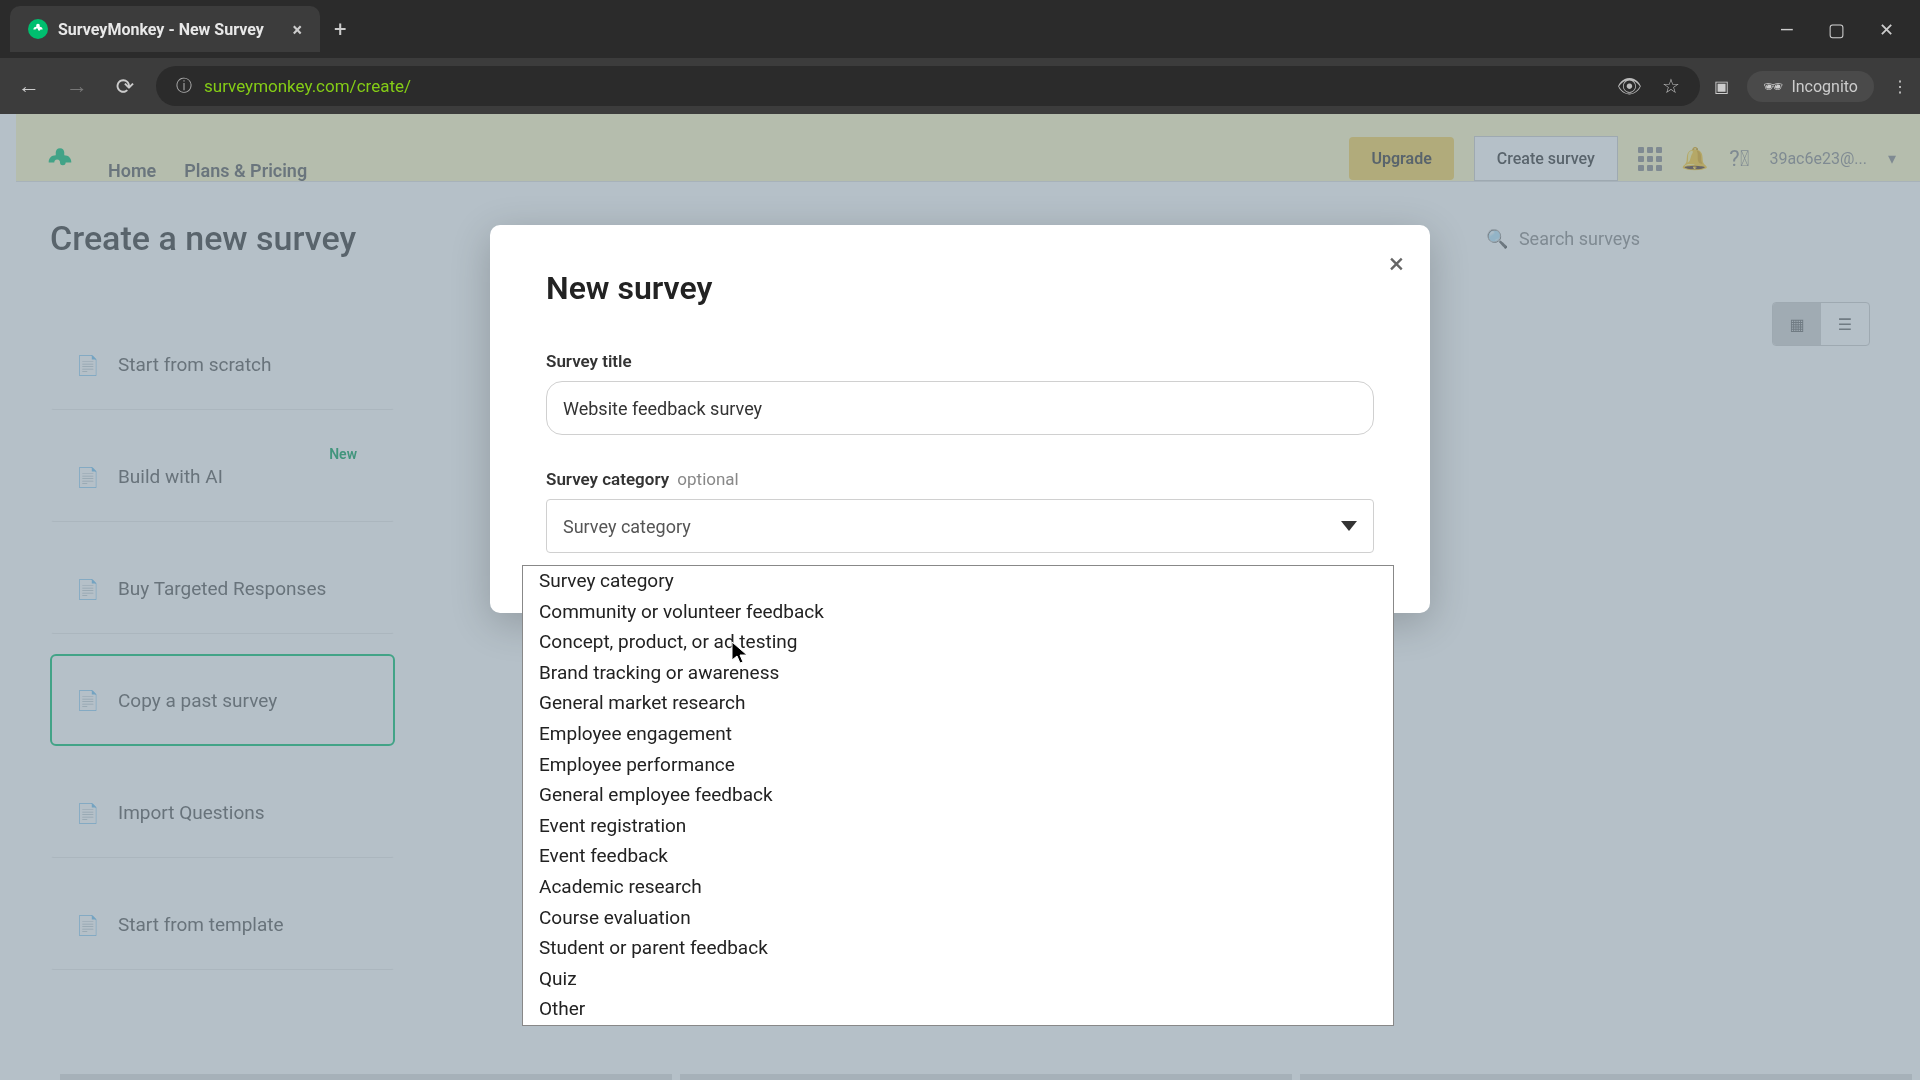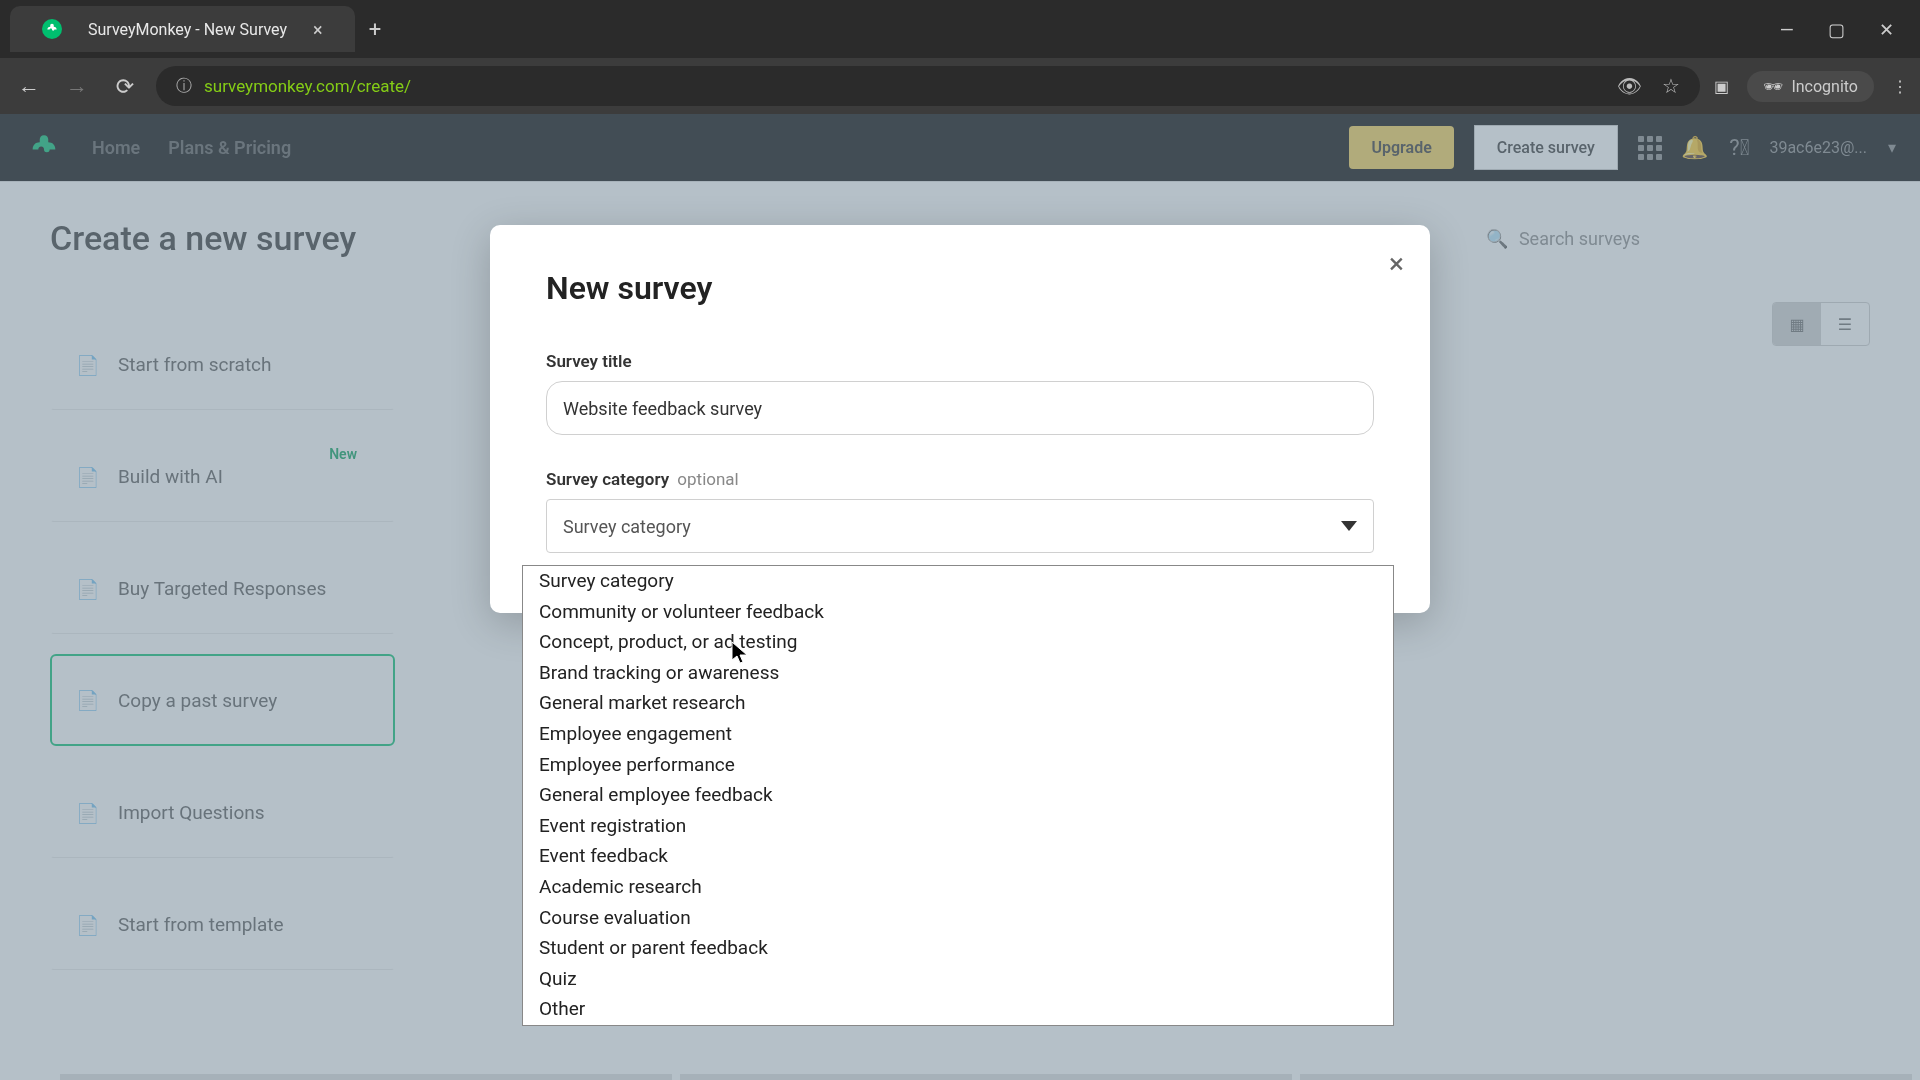--- a/index.html
+++ b/index.html
@@ -1,41 +1,41 @@
 <!DOCTYPE html>
 <html><head>
 <meta charset="utf-8">
 <style>
 * { margin: 0; padding: 0; box-sizing: border-box; font-family: -apple-system, BlinkMacSystemFont, "Segoe UI", Roboto, Arial, sans-serif; }
 body { width: 1920px; height: 1080px; overflow: hidden; background: #fff; position: relative; }
 
 
 .browser-chrome { background: #2b2b2b; height: 58px; display: flex; align-items: flex-end; }
 .tab-area { display: flex; align-items: center; height: 58px; padding-left: 10px; }
-.tab { background: #3c3c3c; height: 46px; border-radius: 10px 10px 0 0; display: flex; align-items: center; padding: 0 32px; gap: 26px; min-width: 310px; }
+.tab { background: #3c3c3c; height: 46px; border-radius: 10px 10px 0 0; display: flex; align-items: center; padding: 0 18px; gap: 10px; min-width: 310px; font-weight: bold; }
 .tab-favicon { width: 20px; height: 20px; background: #00bf6f; border-radius: 50%; display: flex; align-items: center; justify-content: center; }
 .tab-favicon svg { width: 14px; height: 14px; fill: #fff; }
 .tab-title { color: #e8e8e8; font-size: 16px; flex: 1; }
 .tab-close { color: #ccc; font-size: 18px; cursor: pointer; }
 .new-tab { color: #ccc; font-size: 22px; margin-left: 14px; cursor: pointer; }
 .window-controls { margin-left: auto; display: flex; gap: 34px; padding-right: 26px; color: #ccc; height: 58px; align-items: center; }
 .window-controls span { font-size: 18px; cursor: pointer; }
 
 .addr-bar { background: #3c3c3c; height: 56px; display: flex; align-items: center; padding: 0 12px; gap: 14px; }
 .nav-btn { color: #ccc; font-size: 22px; width: 34px; text-align: center; cursor: pointer; }
 .nav-btn.disabled { color: #777; }
 .url-box { flex: 1; background: #2b2b2b; border-radius: 30px; height: 40px; display: flex; align-items: center; padding: 0 20px; gap: 12px; }
 .url-box .lock { color: #aaa; font-size: 16px; }
 .url-text { color: #84cc16; font-size: 17px; flex: 1; }
 .url-right { display: flex; gap: 20px; color: #bbb; font-size: 20px; }
 .addr-right { display: flex; align-items: center; gap: 18px; color: #ccc; }
 .incognito-pill { background: #4a4a4a; border-radius: 20px; padding: 6px 16px; display: flex; align-items: center; gap: 8px; font-size: 16px; }
 
 
-.app-header { height: 68px; background: #000000; border-bottom: 1px solid #e0e0e0; display: flex; align-items: center; padding: 0 24px; gap: 28px; }
+.app-header { height: 68px; background: #fef9c3; border-bottom: 1px solid #e0e0e0; display: flex; align-items: flex-end; padding: 0 24px; gap: 28px; margin-left: 16px; }
 .logo { width: 40px; height: 40px; display: flex; align-items: center; justify-content: center; }
 .logo svg { width: 34px; height: 34px; fill: #00bf6f; }
 .nav-link { color: #5a5a5a; font-weight: 600; font-size: 18px; }
 .header-right { margin-left: auto; display: flex; align-items: center; gap: 20px; }
 .btn-upgrade { background: #f7d154; color: #333; border: none; padding: 12px 22px; border-radius: 4px; font-weight: 600; font-size: 16px; }
 .btn-create { background: #fff; border: 1px solid #ccc; padding: 12px 22px; border-radius: 0; font-weight: 500; font-size: 16px; color: #333; }
 .header-icon { color: #888; font-size: 22px; }
 .apps-grid { display: grid; grid-template-columns: repeat(3, 6px); grid-template-rows: repeat(3, 6px); gap: 3px; }
 .apps-grid span { background: #888; border-radius: 1px; }
 .user-menu { color: #888; font-size: 16px; display: flex; align-items: center; gap: 21px; }

